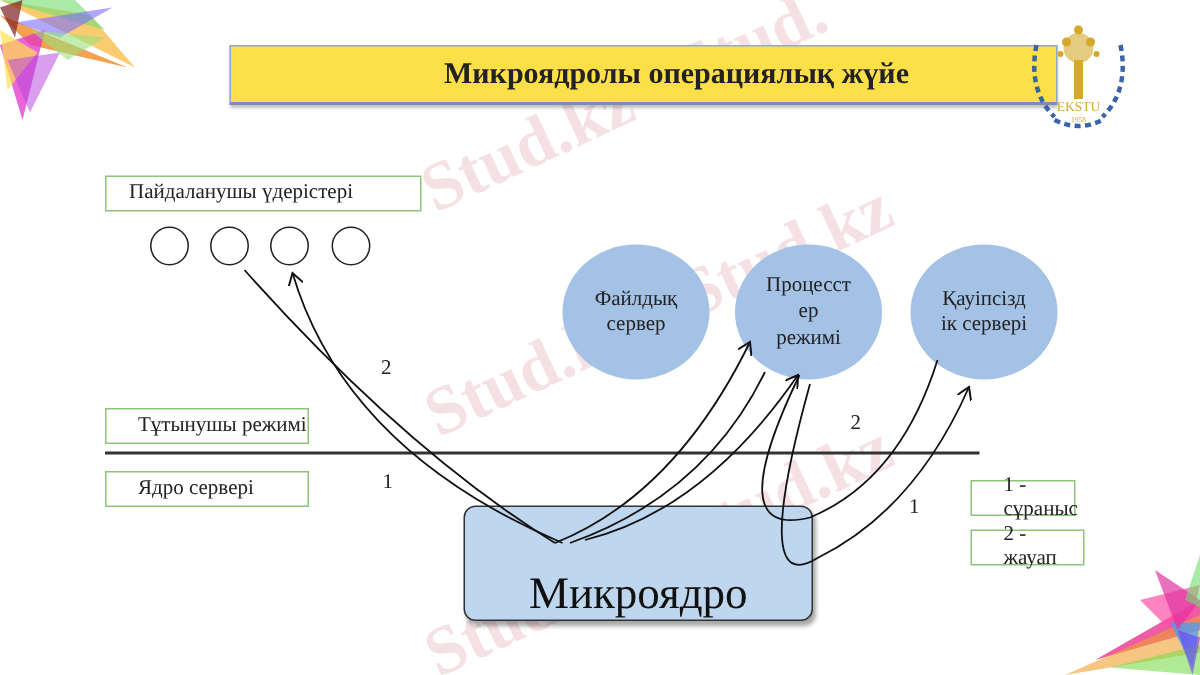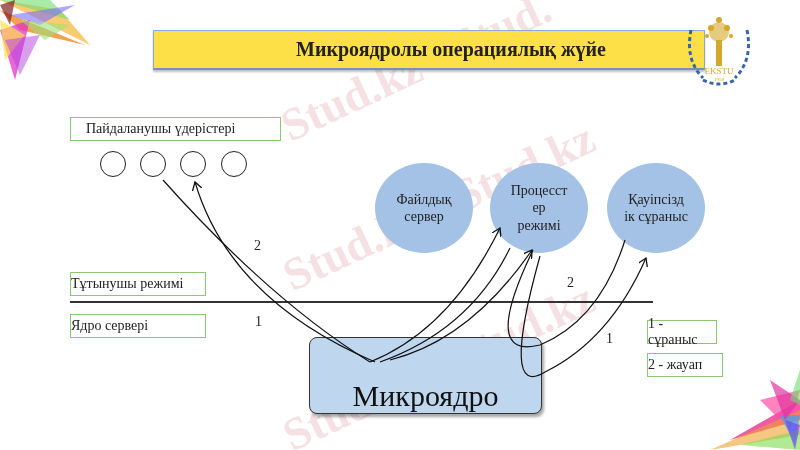--- a/index.html
+++ b/index.html
@@ -1,20 +1,20 @@
 <!DOCTYPE html>
 <html><head>
 <meta charset="utf-8">
 <style>
   html, body { margin: 0; padding: 0; }
   body { width: 800px; height: 450px; position: relative; overflow: hidden; background: #ffffff; font-family: "Liberation Serif", serif; }
   .abs { position: absolute; }
   .title-box { left: 153px; top: 30px; width: 506px; height: 37px; border: 1px solid #8fa9d6; border-bottom: 2px solid #7a8fb8; background: #fde047; box-shadow: 0 2px 2px rgba(0,0,0,0.25); display: flex; align-items: center; justify-content: center; padding-left: 44px; }
   .title-text { font-weight: bold; font-size: 20px; color: #222; }
-  .green-box { border: 1.5px solid #8cc47a; background: #fff; font-size: 14px; color: #222; display: flex; align-items: center; padding-left: 0; box-sizing: border-box; }
+  .green-box { border: 1.5px solid #8cc47a; background: #fff; font-size: 14px; color: #222; display: flex; align-items: center; padding-left: 21px; box-sizing: border-box; }
   .circle-sm { width: 26px; height: 26px; border: 1.2px solid #222; border-radius: 50%; background: #fff; box-sizing: border-box; }
   .server { width: 98px; height: 90px; border-radius: 50%; background: #a4c2e6; display: flex; align-items: center; justify-content: center; text-align: center; font-size: 14px; color: #222; line-height: 1.25; }
   .kernel { left: 309px; top: 337px; width: 233px; height: 77px; background: #bfd6ef; border: 1.5px solid #333; border-radius: 8px; box-shadow: 2px 3px 3px rgba(0,0,0,0.35); display: flex; align-items: flex-end; justify-content: center; font-size: 30px; color: #111; box-sizing: border-box; }
   .num { font-size: 14px; color: #222; }
   .watermark { color: rgba(210, 120, 130, 0.22); font-weight: bold; font-size: 46px; transform: rotate(-25deg); white-space: nowrap; pointer-events: none; }
 </style>
 </head>
 <body>
 
 <svg class="abs" style="left:0;top:0" width="130" height="90" viewBox="0 0 130 90">
@@ -92,21 +92,21 @@
 <div class="abs server" style="left:490px;top:163px">
   <div>
     <div>Процесст</div>
     <div>ер</div>
     <div>режимі</div>
   </div>
 </div>
 <div class="abs server" style="left:607px;top:163px">
   <div>
     <div>Қауіпсізд</div>
-    <div>ік сұраныс</div>
+    <div>ік сервері</div>
   </div>
 </div>
 
 <div class="abs kernel">
   <span>Микроядро</span>
 </div>
 
 <svg class="abs" style="left:0;top:0" width="800" height="450" viewBox="0 0 800 450">
   <defs>
     <marker id="ah" markerWidth="10" markerHeight="10" refX="8" refY="5" orient="auto" markerUnits="userSpaceOnUse">

